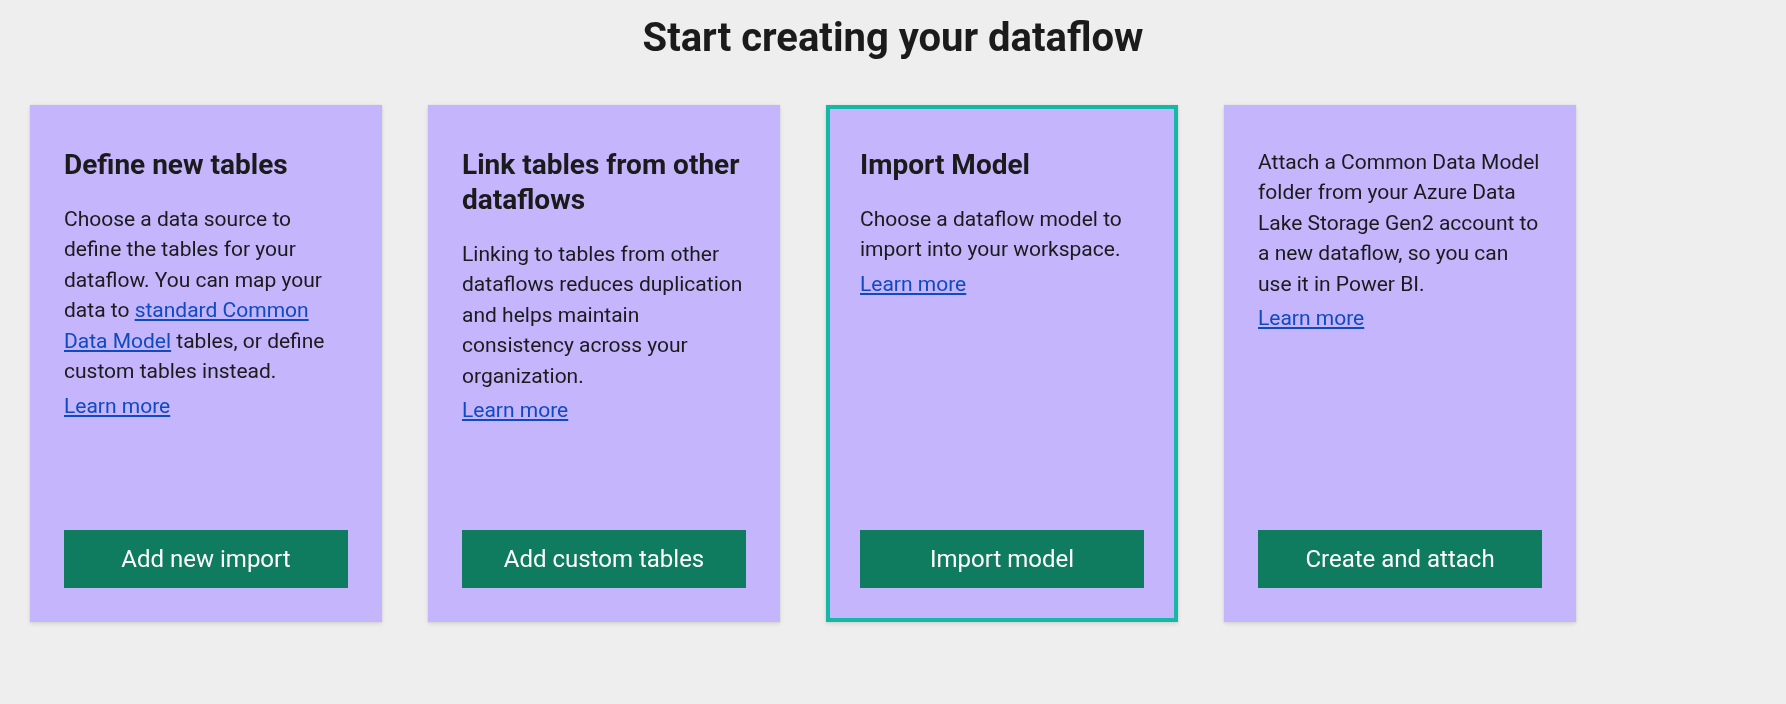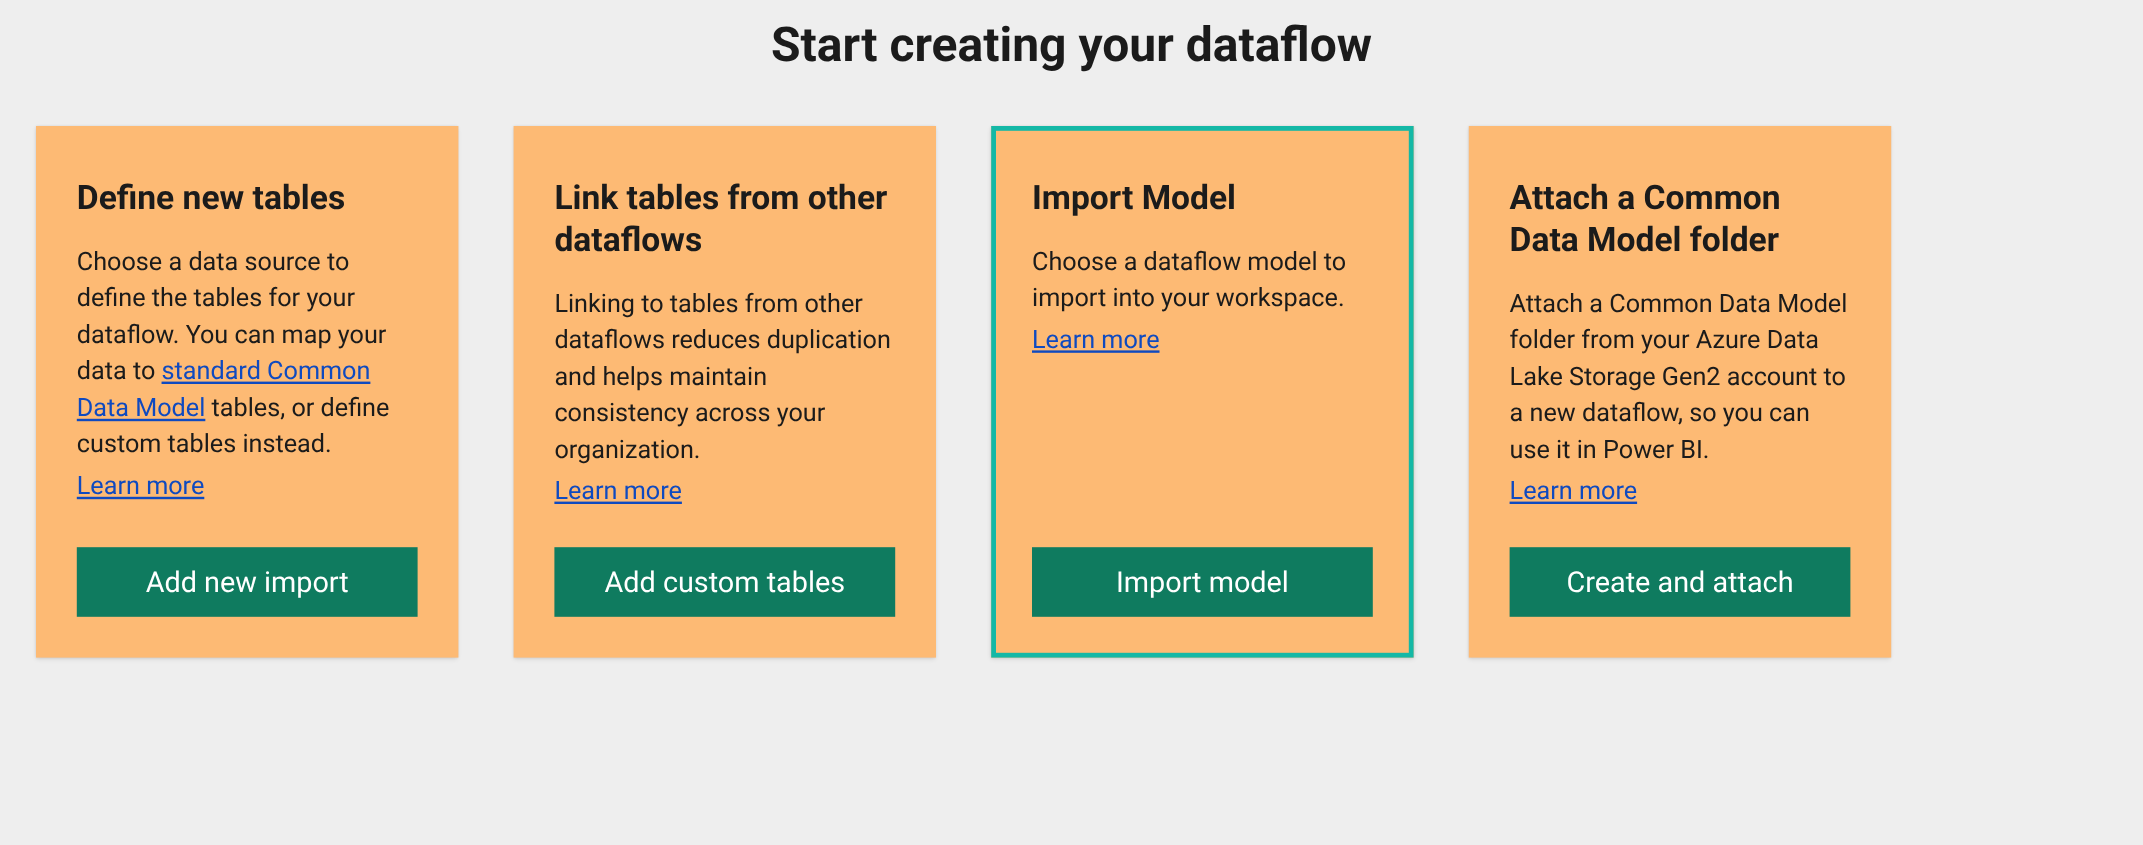--- a/index.html
+++ b/index.html
@@ -24,23 +24,23 @@
     color: #1b1b1b;
   }
   .cards-row {
     display: flex;
     flex-direction: row;
     gap: 46px;
     justify-content: flex-start;
     padding-left: 6px;
   }
   .card {
-    background: #fdba74;
+    background: #c4b5fd;
     width: 352px;
-    height: 443px;
+    height: 517px;
     box-shadow: 0 2px 4px rgba(0,0,0,0.1), 0 0 2px rgba(0,0,0,0.08);
     padding: 38px 30px 30px 30px;
     display: flex;
     flex-direction: column;
     border: 4px solid transparent;
   }
   .card.highlighted {
     border: 4px solid #14b8a6;
   }
   .card-title {
@@ -115,21 +115,20 @@
       <div class="card-body">
         <span class="before-link">Choose a dataflow model to import into your workspace.</span><span class="after-link"></span>
         <div class="learn-more-wrap">
           <a class="learn-more">Learn more</a>
         </div>
       </div>
       <button class="card-button">Import model</button>
     </div>
 
     <div class="card">
-      <h2 class="card-title">Attach a Common Data Model folder</h2>
       <div class="card-body">
         <span class="before-link">Attach a Common Data Model folder from your Azure Data Lake Storage Gen2 account to a new dataflow, so you can use it in Power BI.</span><span class="after-link"></span>
         <div class="learn-more-wrap">
           <a class="learn-more">Learn more</a>
         </div>
       </div>
       <button class="card-button">Create and attach</button>
     </div>
 
   </div>

